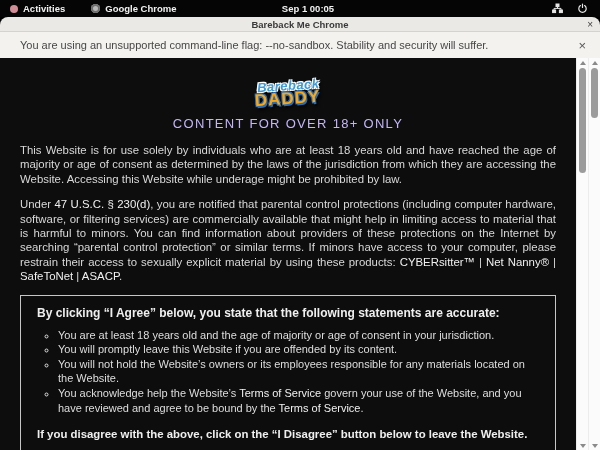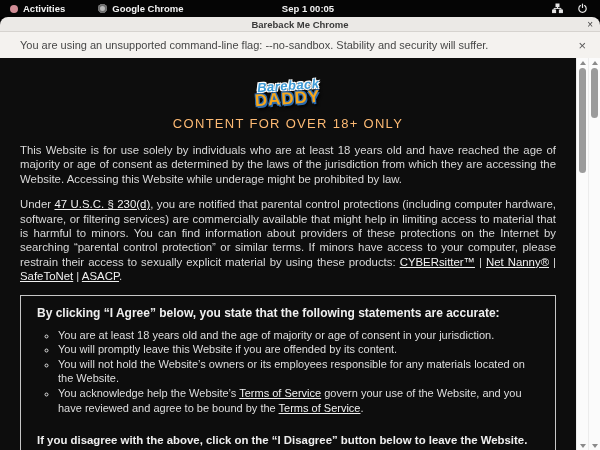--- a/index.html
+++ b/index.html
@@ -2,21 +2,21 @@
 <html style="--agree_green: #2aa62d; --logo_blue: #3d9ad6; --logo_orange: #f6a71c; --page_background: #0d0d0d;"><head>
 <meta charset="utf-8">
 <style>
   * { box-sizing: border-box; margin: 0; padding: 0; }
   html,body { width:600px; height:450px; overflow:hidden; }
   body { font-family:"Liberation Sans", sans-serif; background:#000; }
 
   
   .topbar { height:17px; background:#050505; color:#f2f2f2; display:flex; align-items:center;
             position:relative; font-size:9.5px; font-weight:bold; }
-  .topbar-left { display:flex; align-items:center; gap:33px; padding-left:10px; }
+  .topbar-left { display:flex; align-items:center; gap:26px; padding-left:10px; }
   .tb-item { display:flex; align-items:center; gap:5px; cursor:default; }
   .activities-dot { width:8px; height:8px; border-radius:50%; background:#d18d96; }
   .chrome-glyph { width:9px; height:9px; border-radius:50%; background:#b9b9b9;
                   box-shadow: inset 0 0 0 2px #6e6e6e; }
   .tb-clock { position:absolute; left:16px; right:0; text-align:center; pointer-events:none; }
   .topbar-right { margin-left:auto; display:flex; align-items:center; gap:14px; padding-right:12px; }
   .tb-ico svg { display:block; }
 
   
   .titlebar { height:15px; background:#ebe9e6; border-bottom:1px solid #d6d3cf;
@@ -46,31 +46,31 @@
 
   
   .logo { text-align:center; height:36px; margin-bottom:4px; }
   .logo-l1 { display:inline-block; transform:rotate(-4deg); font-size:13px; font-weight:bold;
              font-style:italic; color:#3d9ad6; letter-spacing:.5px;
              text-shadow:-1px -1px 0 #fff, 1px -1px 0 #fff, -1px 1px 0 #fff, 1px 1px 0 #fff, 2px 3px 2px #000; }
   .logo-l2 { display:block; transform:rotate(-4deg) translateY(-5px); font-size:17px; font-weight:bold;
              text-transform:uppercase; color:#f6a71c; letter-spacing:1px;
              text-shadow:-1px -1px 0 #2d6cb0, 1px -1px 0 #2d6cb0, -1px 1px 0 #2d6cb0, 1px 2px 0 #2d6cb0, 2px 4px 3px #000; }
 
-  .heading { text-align:center; font-size:13px; letter-spacing:1.3px; color:#fdba74; font-weight:500; margin-bottom:12px; }
+  .heading { text-align:center; font-size:13px; letter-spacing:1.3px; color:#c4b5fd; font-weight:500; margin-bottom:12px; }
 
   .para { font-size:11.4px; line-height:14.4px; text-align:justify; color:#d9d9d9; margin-bottom:11px; }
-  .para a, .agreebox a { color:#f0f0f0; text-decoration:underline; cursor:pointer; }
+  .para a, .agreebox a { color:#f0f0f0; cursor:pointer; }
 
   
   .agreebox { border:1px solid #c6c6c6; padding:10px 16px 13px 16px; margin-top:4px; }
   .agreebox .intro { font-size:12px; font-weight:bold; color:#efefef; }
   .agreebox ul { list-style-type:circle; margin:8px 0 0 0; padding-left:21px; }
   .agreebox li { font-size:11px; line-height:14.6px; color:#dedede; }
-  .agreebox .note { margin-top:19px; font-size:11.4px; font-weight:bold; color:#efefef; }
+  .agreebox .note { margin-top:13px; font-size:11.4px; font-weight:bold; color:#efefef; }
   .agreebox .date { margin-top:9px; font-size:11.4px; color:#dedede; }
 </style>
 </head>
 <body>
 
 <div class="topbar">
   <div class="topbar-left">
     <div class="tb-item">
       <span class="activities-dot"></span>
       <span>Activities</span>

